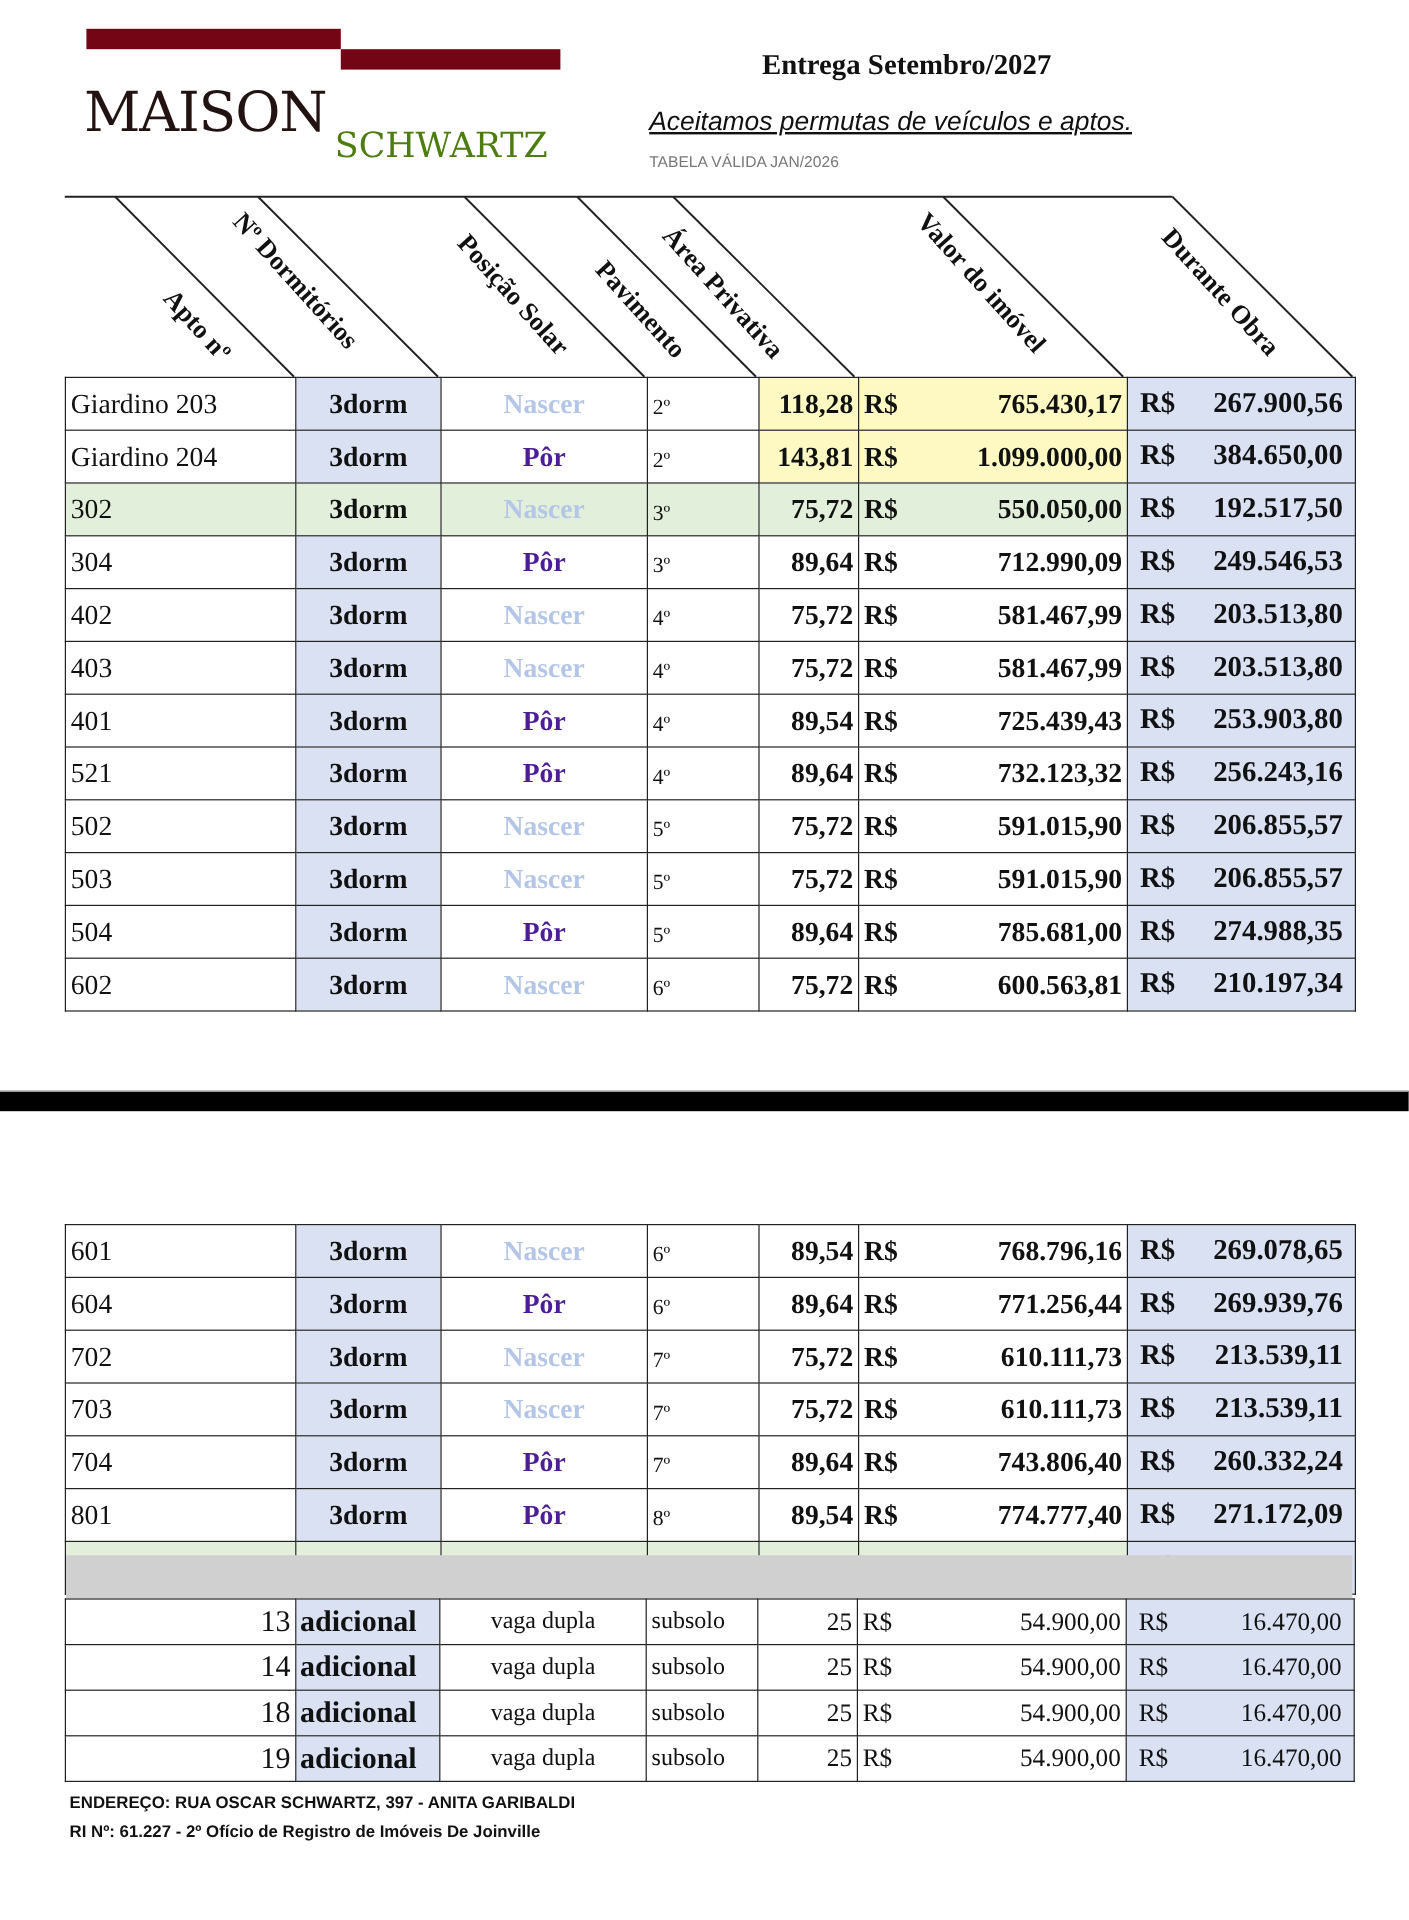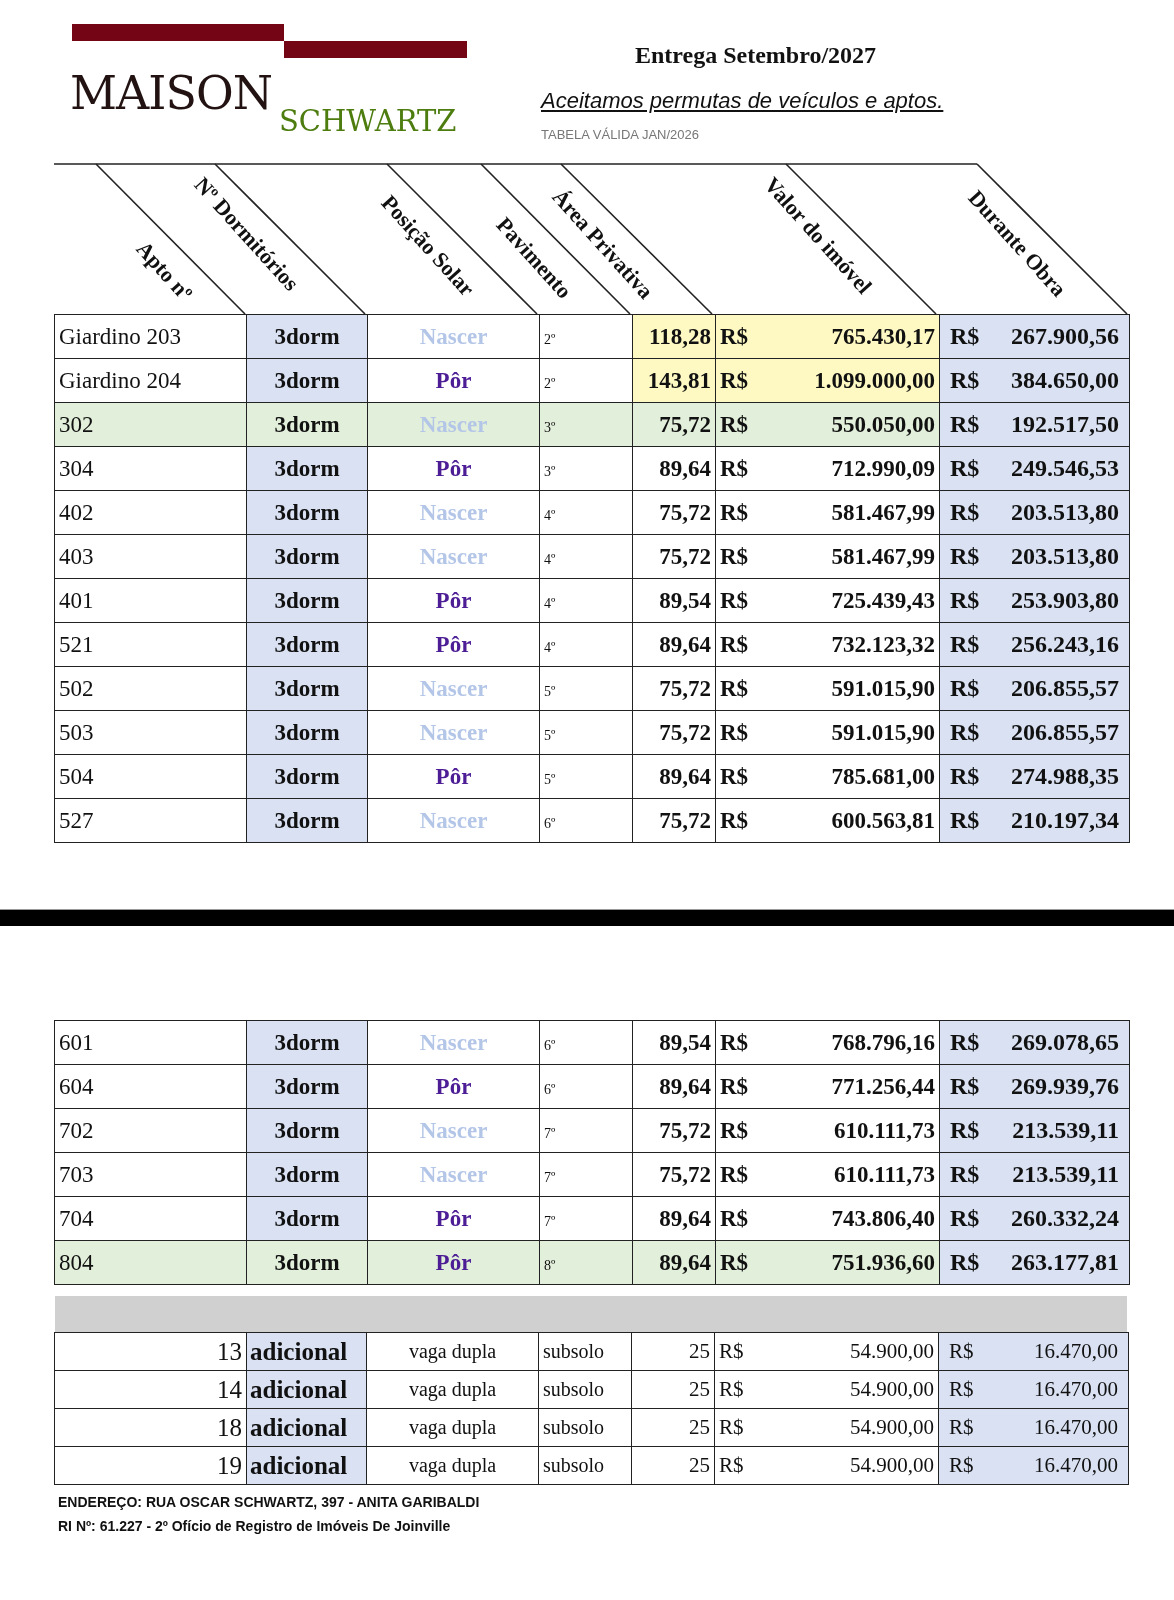--- a/index.html
+++ b/index.html
@@ -18,21 +18,21 @@
   
   svg.hdr { position:absolute; left:0; top:0; }
   .hlabel { position:absolute; font-size:22px; font-weight:bold; white-space:nowrap; transform-origin:0 0; transform:rotate(48deg); }
 
   
   table { position:absolute; border-collapse:collapse; table-layout:fixed; }
   td { border:1.6px solid #222; padding:0 4px; height:37px; font-size:23px; white-space:nowrap; overflow:hidden; }
   .c-apto { width:183px; text-align:left; }
   .c-dorm { width:112px; text-align:center; font-weight:bold; background:#d9e1f2; }
   .c-sol { width:163px; text-align:center; font-weight:bold; }
-  .c-pav { width:84px; font-size:14px; text-align:left; padding-top:6px; }
+  .c-pav { width:84px; font-size:18px; text-align:left; padding-top:6px; }
   .c-area { width:74px; text-align:right; font-weight:bold; }
   .c-rs { width:215px; font-weight:bold; }
   .c-rs .cur { float:left; }
   .c-rs .val { float:right; }
   .c-obra { width:181px; font-weight:bold; background:#d9e1f2; font-size:24px; }
   .c-obra .cur { float:left; padding-left:6px; }
   .c-obra .val { float:right; padding-right:6px; }
   .nascer { color:#b4c6e7; }
   .por { color:#4c1d95; }
   .gray td.c-area, .gray td.c-rs { background:#fef9c3; }
@@ -244,21 +244,21 @@
         <td class="c-rs">
           <span class="cur">R$</span>
           <span class="val">785.681,00</span>
         </td>
         <td class="c-obra">
           <span class="cur">R$</span>
           <span class="val">274.988,35</span>
         </td>
       </tr>
       <tr>
-        <td class="c-apto">527</td>
+        <td class="c-apto">602</td>
         <td class="c-dorm">3dorm</td>
         <td class="c-sol nascer">Nascer</td>
         <td class="c-pav">6º</td>
         <td class="c-area">75,72</td>
         <td class="c-rs">
           <span class="cur">R$</span>
           <span class="val">600.563,81</span>
         </td>
         <td class="c-obra">
           <span class="cur">R$</span>
@@ -338,20 +338,35 @@
         <td class="c-sol por">Pôr</td>
         <td class="c-pav">7º</td>
         <td class="c-area">89,64</td>
         <td class="c-rs">
           <span class="cur">R$</span>
           <span class="val">743.806,40</span>
         </td>
         <td class="c-obra">
           <span class="cur">R$</span>
           <span class="val">260.332,24</span>
+        </td>
+      </tr>
+      <tr>
+        <td class="c-apto">801</td>
+        <td class="c-dorm">3dorm</td>
+        <td class="c-sol por">Pôr</td>
+        <td class="c-pav">8º</td>
+        <td class="c-area">89,54</td>
+        <td class="c-rs">
+          <span class="cur">R$</span>
+          <span class="val">774.777,40</span>
+        </td>
+        <td class="c-obra">
+          <span class="cur">R$</span>
+          <span class="val">271.172,09</span>
         </td>
       </tr>
       <tr class="green">
         <td class="c-apto">804</td>
         <td class="c-dorm">3dorm</td>
         <td class="c-sol por">Pôr</td>
         <td class="c-pav">8º</td>
         <td class="c-area">89,64</td>
         <td class="c-rs">
           <span class="cur">R$</span>

